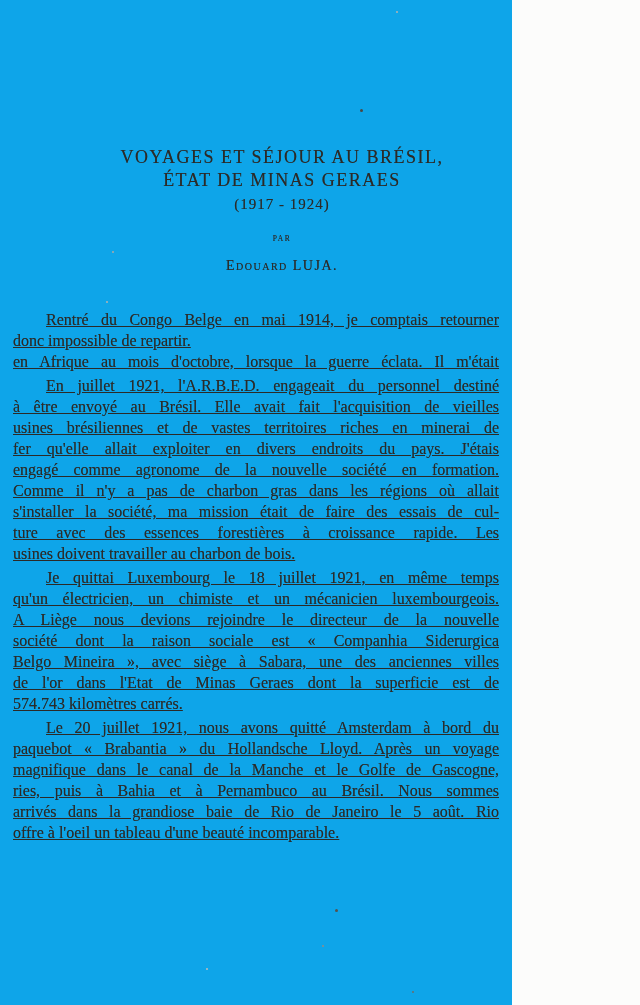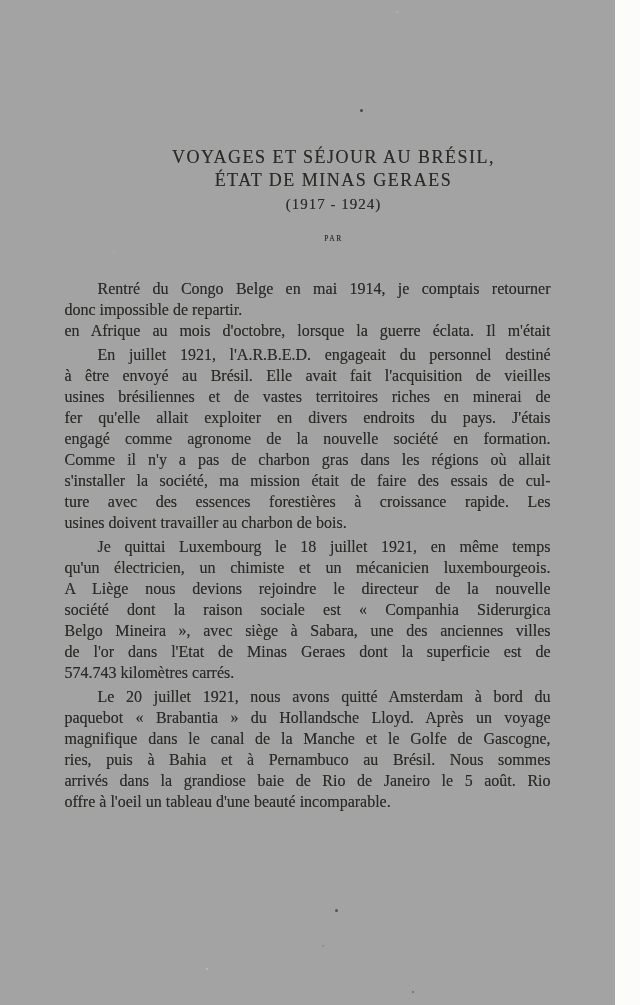--- a/index.html
+++ b/index.html
@@ -2,23 +2,23 @@
 <html><head>
 <meta charset="utf-8">
 <style>
   html, body {
     margin: 0;
     padding: 0;
     background: #fcfcfb;
   }
   .page {
     position: relative;
-    width: 615px;
+    width: 512px;
     height: 1005px;
-    background: #a3a3a3;
+    background: #0ea5e9;
     overflow: hidden;
     font-family: "Liberation Serif", serif;
     color: #2c2a27;
     box-sizing: border-box;
     padding-top: 146px;
     text-shadow: 0 0 0.5px rgba(44,42,39,0.55);
   }
   .heading {
     width: 486px;
     margin: 0 auto;
@@ -50,21 +50,21 @@
     margin-top: 13px;
     font-variant: small-caps;
     letter-spacing: 1.5px;
   }
   .body-text {
     width: 486px;
     margin: 34px auto 0 auto;
     font-size: 16px;
     line-height: 21px;
   }
-  .para { margin: 0 0 3px 0; }
+  .para { margin: 0 0 3px 0; text-decoration: underline; }
   .line {
     text-align: justify;
     text-align-last: justify;
   }
   .line.first { text-indent: 33px; }
   .line.plast { text-align-last: left; }
   .speck {
     position: absolute;
     border-radius: 50%;
     pointer-events: none;
@@ -73,20 +73,21 @@
 </head>
 <body>
 
 <div class="page">
 
   <div class="heading">
     <div class="title-line">VOYAGES ET SÉJOUR AU BRÉSIL,</div>
     <div class="title-line">ÉTAT DE MINAS GERAES</div>
     <div class="years">(1917 - 1924)</div>
     <div class="byline">PAR</div>
+    <div class="author">Edouard LUJA.</div>
   </div>
 
   <div class="body-text">
 
     <div class="para">
       <div class="line first">Rentré du Congo Belge en mai 1914, je comptais retourner</div>
       <div class="line plast">donc impossible de repartir.</div>
       <div class="line">en Afrique au mois d'octobre, lorsque la guerre éclata. Il m'était</div>
     </div>
 

